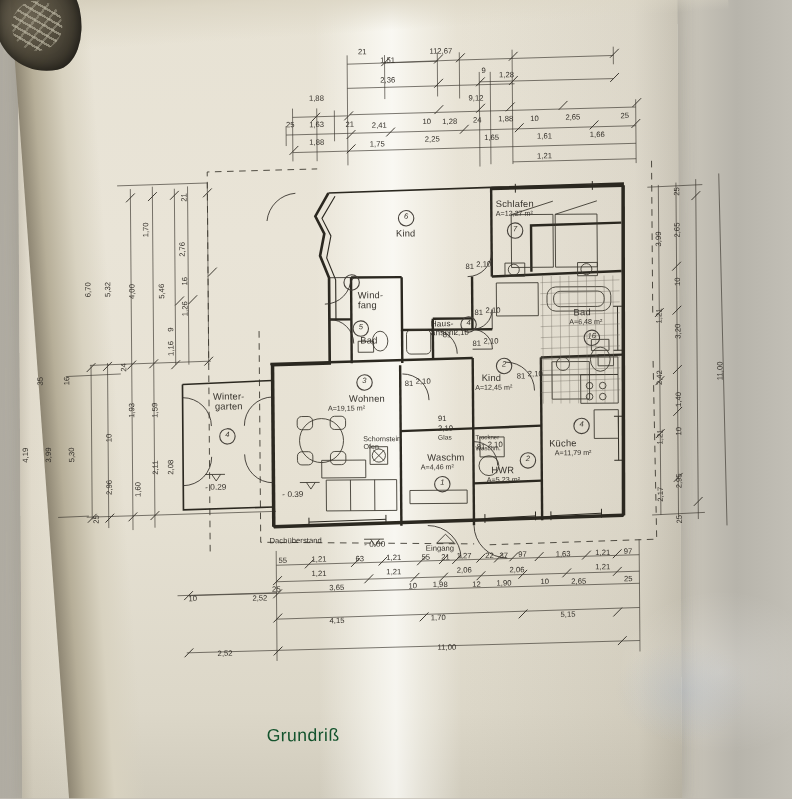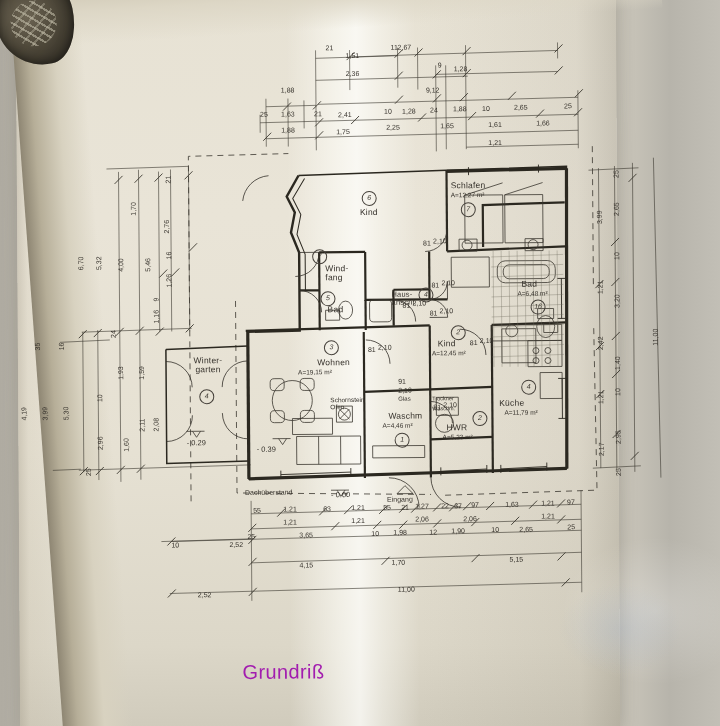--- a/index.html
+++ b/index.html
@@ -68,21 +68,21 @@
   .lbl{position:absolute;color:#35312b;white-space:nowrap;line-height:1.05;}
   .dim{position:absolute;color:#34302a;font-size:7px;white-space:nowrap;}
   .dimv{position:absolute;color:#34302a;font-size:7px;white-space:nowrap;
      transform-origin:left top;transform:rotate(-90deg);}
   .room{font-size:8.5px;letter-spacing:.2px;text-align:center;}
   .area{font-size:6.5px;}
   .num-circle{
     position:absolute;width:13px;height:13px;border:1px solid #45403a;border-radius:50%;
     font-size:7px;line-height:12px;text-align:center;color:#3a362f;font-style:italic;
   }
-  .title{position:absolute;font-size:20px;color:#a21caf;letter-spacing:.4px;}
+  .title{position:absolute;font-size:16px;color:#14532d;letter-spacing:.4px;}
   svg{position:absolute;left:0;top:0;overflow:visible;}
 </style>
 </head>
 <body>
 
 <div id="page">
 
   <div class="bg-right"></div>
   <div class="paper"></div>
   <div class="paper-top-fold"></div>

